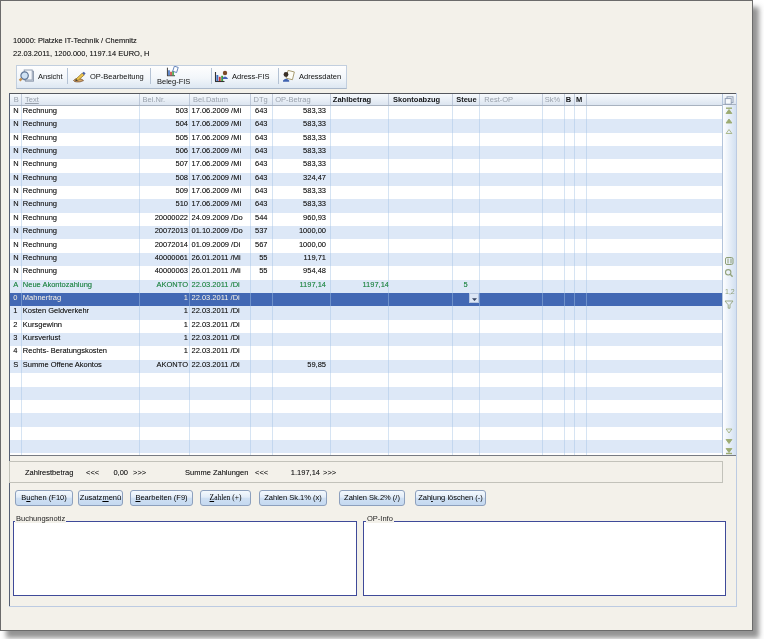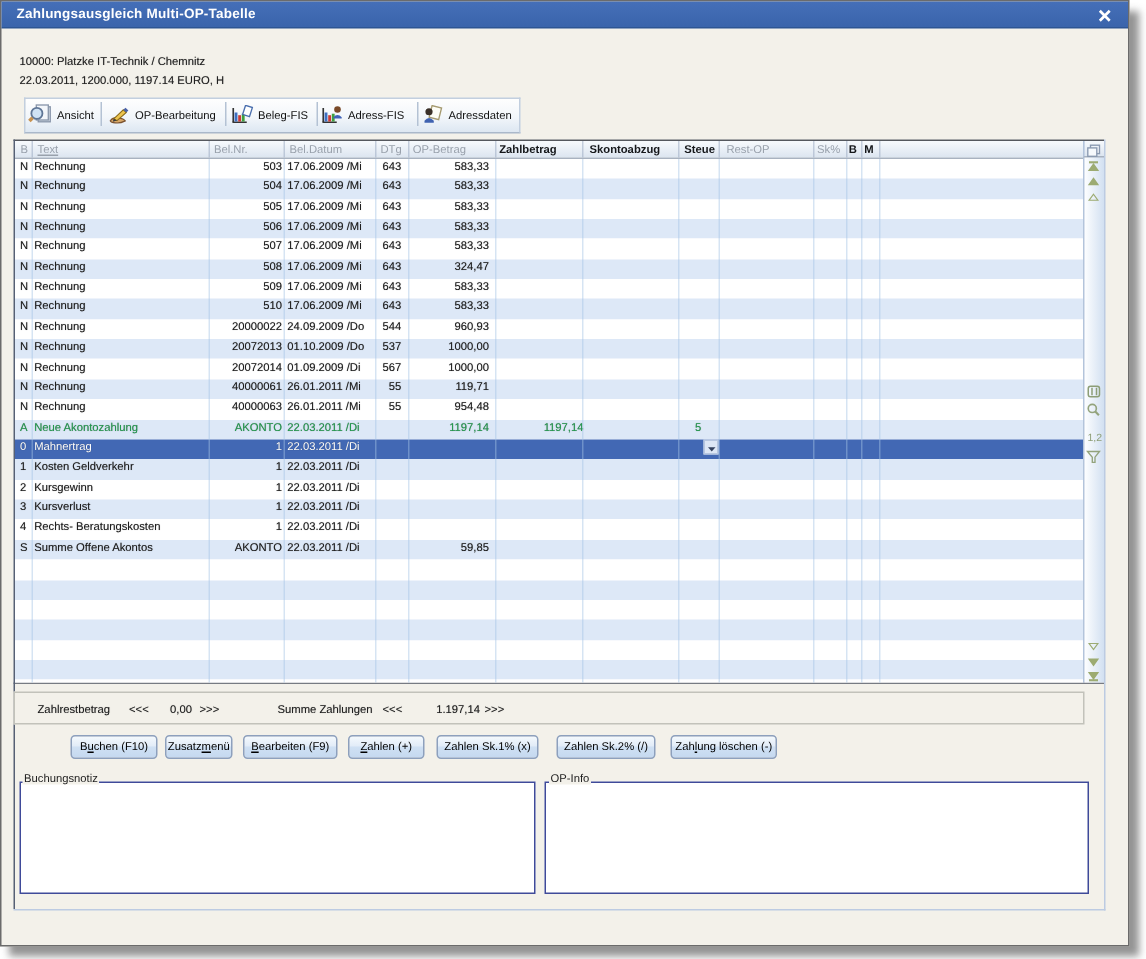--- a/index.html
+++ b/index.html
@@ -32,31 +32,25 @@
 .c { position:absolute; top:0; font-size:7.5px; color:#1c1c1c; white-space:nowrap; height:12px; line-height:10.5px; text-shadow:0 0 0.5px rgba(30,30,30,0.5); }
 .c.r { text-align:right; }
 .gl { position:absolute; top:105.8px; height:349.2px; width:1px; background:rgba(165,195,228,0.45); }
 .drop { position:absolute; left:459px; top:0.5px; width:10px; height:10px; background:#dce6f5; border:1px solid #b6c6e0; } .drop svg { display:block; margin:1px auto 0; }
 #nav { position:absolute; left:722px; top:94px; width:14px; height:361px; background:linear-gradient(to right,#fdfeff,#d2e0f1); border-left:1px solid #b3c4db; }
 #navcorner { position:absolute; left:722px; top:94px; width:14px; height:10.8px; background:linear-gradient(#f7fafd,#dce5f0); border-left:1px solid #b3c4db; border-bottom:1px solid #a8b2c0; }
 #status { position:absolute; left:9px; top:461px; width:714px; height:22px; border:1px solid #c2c2ba; background:#f3f1ea; }
 .st { position:absolute; top:6px; font-size:7.5px; color:#1e1e1e; white-space:nowrap; text-shadow:0 0 0.5px rgba(30,30,30,0.45); }
 .btn { position:absolute; top:490px; height:16px; border:1px solid #8da0bd; border-radius:3px;
   background:linear-gradient(#f4f9fd 0%,#e2ecf8 45%,#cfe0f3 50%,#c5d9f0 100%);
-  font-size:7.5px; color:#000; text-align:center; line-height:14px; white-space:nowrap;margin-left:32px; }
+  font-size:7.5px; color:#000; text-align:center; line-height:14px; white-space:nowrap; }
 .gbox { position:absolute; top:520.5px; height:75px; background:#fff; border:1px solid #3f4a99; }
 .glbl { position:absolute; top:513.5px; font-size:7.5px; color:#1e1e1e; background:#f3f1ea; padding:0 1px; z-index:2; }
 </style></head><body>
 <div id="win">
-  <div id="titlebar">
-      <span class="t">Zahlungsausgleich Multi-OP-Tabelle</span>
-    <svg width="9" height="9" viewBox="0 0 9 9">
-        <path d="M1.2 1.2 L7.8 7.8 M7.8 1.2 L1.2 7.8" stroke="#fff" stroke-width="1.8"></path>
-      </svg>
-  </div>
   <div id="inner">
   <div class="txt" style="left:13px; top:35.5px;">10000: Platzke IT-Technik / Chemnitz</div>
   <div class="txt" style="left:13px; top:49px;">22.03.2011, 1200.000, 1197.14 EURO, H</div>
   <div id="tabbar">
     <div class="tab" style="left:1px;">
           <svg width="17" height="14" viewBox="0 0 17 14">
             <rect x="7.5" y="2.2" width="8" height="10" fill="#dbe2ec" stroke="#8a97ab" stroke-width="0.9"></rect>
             <rect x="6.2" y="1" width="8" height="10" fill="#f3f6fa" stroke="#8a97ab" stroke-width="0.9"></rect>
             <circle cx="6.6" cy="6.6" r="3.7" fill="#cfe2f4" stroke="#5f7696" stroke-width="1.2"></circle>
             <line x1="3.7" y1="9.5" x2="1.6" y2="11.6" stroke="#c89350" stroke-width="2.4"></line>
@@ -67,21 +61,21 @@
     <div class="tab" style="left:54px;">
           <svg width="16" height="13" viewBox="0 0 16 13">
             <path d="M2.5 10.5 Q4.5 8 8 8.6 Q11.5 9.2 12.5 10.6 Q9 12.4 5.8 11.9 Q3 11.8 2.5 10.5Z" fill="#d9a868" stroke="#7a5230" stroke-width="0.8"></path>
             <path d="M4.8 9.2 L11.2 3.2 L13.2 5 L7 10.4 Z" fill="#ecc44e" stroke="#8a6a1a" stroke-width="0.7"></path>
             <path d="M11.2 3.2 L12.7 1.8 L14.6 3.6 L13.2 5Z" fill="#4a62a8"></path>
             <path d="M4.8 9.2 L7 10.4 L4.2 11.2Z" fill="#3a3a3a"></path>
           </svg>
           <span>OP-Bearbeitung</span>
         </div>
     <div class="tsep" style="left:133px;"></div>
-    <div class="tab" style="left:137px;">
+    <div class="tab" style="left:137px;flex-direction:column;">
           <svg width="15" height="13" viewBox="0 0 15 13">
             <line x1="1.5" y1="2" x2="1.5" y2="11.5" stroke="#333" stroke-width="1.1"></line>
             <line x1="1" y1="11.5" x2="10.5" y2="11.5" stroke="#333" stroke-width="1.1"></line>
             <rect x="2.4" y="5" width="1.9" height="6" fill="#3f6fc0"></rect>
             <rect x="4.8" y="6.8" width="1.9" height="4.2" fill="#cc3a33"></rect>
             <rect x="7.2" y="5.8" width="1.9" height="5.2" fill="#3fa03f"></rect>
             <rect x="8.6" y="0.8" width="4.8" height="6.3" transform="rotate(18 11 4)" fill="#fff" stroke="#4a6fae" stroke-width="0.9"></rect>
           </svg>
           <span>Beleg-FIS</span>
         </div>
@@ -356,21 +350,21 @@
     <div class="st" style="left:88px; width:30px; text-align:right;">0,00</div>
     <div class="st" style="left:123px;">&gt;&gt;&gt;</div>
     <div class="st" style="left:175px;">Summe Zahlungen</div>
     <div class="st" style="left:245px;">&lt;&lt;&lt;</div>
     <div class="st" style="left:270px; width:40px; text-align:right;">1.197,14</div>
     <div class="st" style="left:313px;">&gt;&gt;&gt;</div>
   </div>
   <div class="btn" style="left:15px;width:58px;">B<u>u</u>chen (F10)</div>
 <div class="btn" style="left:78px;width:45px;">Zusatz<u>m</u>enü</div>
 <div class="btn" style="left:130px;width:63px;"><u>B</u>earbeiten (F9)</div>
-<div class="btn" style="left:200px;width:51px;"><u>Z</u>ahlen (+)</div>
+<div class="btn" style="left:200px;width:51px;font-family:Liberation Serif, serif;"><u>Z</u>ahlen (+)</div>
 <div class="btn" style="left:259px;width:68px;">Zahlen Sk.1% (x)</div>
 <div class="btn" style="left:339px;width:66px;">Zahlen Sk.2% (/)</div>
 <div class="btn" style="left:415px;width:71px;">Zah<u>l</u>ung löschen (-)</div>
   <div class="gbox" style="left:13px; width:344px;"></div>
   <div class="glbl" style="left:15px;">Buchungsnotiz</div>
   <div class="gbox" style="left:363px; width:363px;"></div>
   <div class="glbl" style="left:366px;">OP-Info</div>
   </div>
 </div>
 

